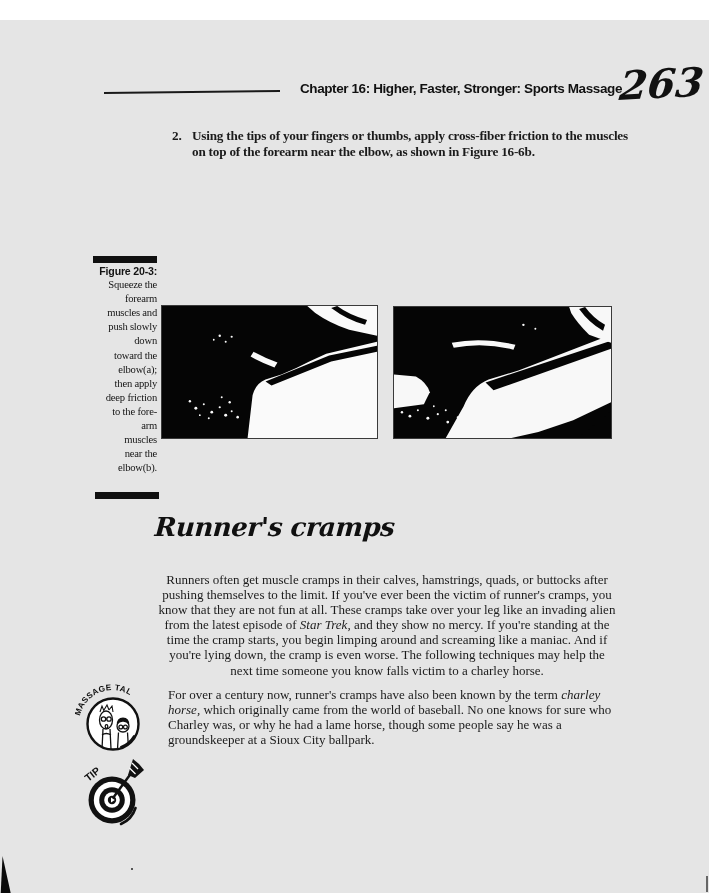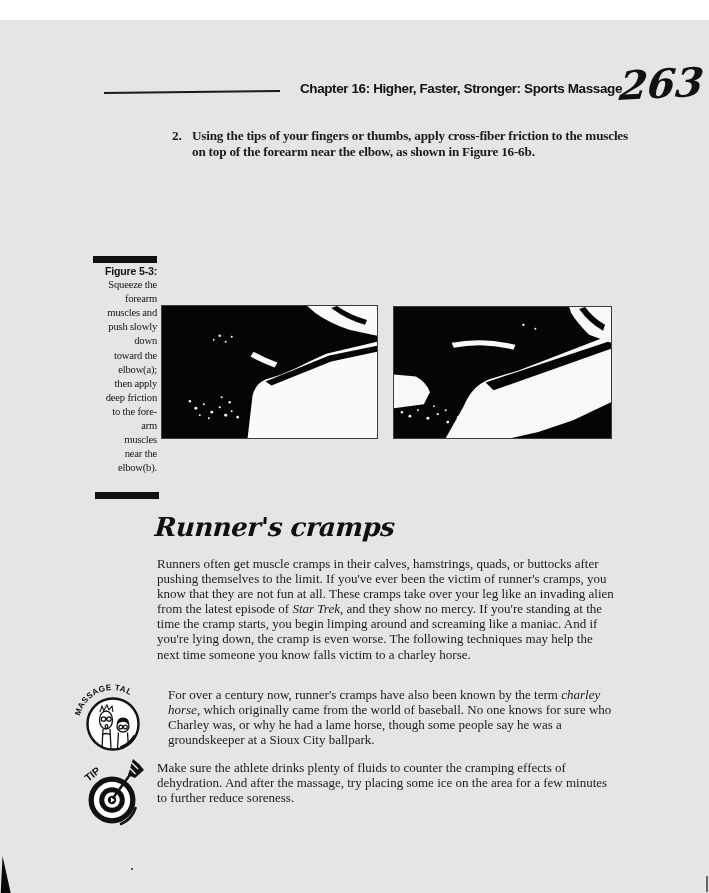--- a/index.html
+++ b/index.html
@@ -46,21 +46,21 @@
   .photo-a{left:161px;top:285px;width:217px;height:134px;}
   .photo-b{left:393px;top:286px;width:219px;height:133px;}
 
   
   .section-heading{
     left:155px;top:492px;
     font-family:"DejaVu Serif",serif;font-style:italic;font-weight:bold;
     font-size:26px;letter-spacing:-0.5px;transform:skewX(-4deg);color:#101010;
   }
   .body-para{width:460px;font-size:13px;line-height:15.1px;letter-spacing:0px;}
-  .para-runner{left:157px;top:536px;}
+  .para-runner{left:157px;top:552px;text-align:center;}
   .para-tale{left:168px;top:667px;}
   .para-tip{left:157px;top:740px;}
   .body-para i{font-style:italic;}
 
   
   .icon-massage-tale{left:75px;top:659px;width:74px;height:74px;}
   .icon-tip{left:78px;top:732px;width:72px;height:78px;}
 
   
   .artifact-wedge{left:0px;top:836px;width:14px;height:52px;background:#0a0a0a;
@@ -78,21 +78,21 @@
   <div class="abs chapter-title">Chapter 16: Higher, Faster, Stronger: Sports Massage</div>
   <div class="abs page-number">263</div>
 
   <div class="abs step-row">
     <span class="step-num">2.</span>
     <span>Using the tips of your fingers or thumbs, apply cross-fiber friction to the muscles on top of the forearm near the elbow, as shown in Figure 16-6b.</span>
   </div>
 
   <div class="abs fig-bar fig-bar-top"></div>
   <div class="abs fig-caption">
-    <div class="fig-label">Figure 5-3:</div>
+    <div class="fig-label">Figure 20-3:</div>
     <div class="fig-lines">Squeeze the
 forearm
 muscles and
 push slowly
 down
 toward the
 elbow(a);
 then apply
 deep friction
 to the fore-
@@ -163,21 +163,20 @@
   <div class="abs section-heading">Runner's cramps</div>
 
   <div class="abs body-para para-runner">
     <span>Runners often get muscle cramps in their calves, hamstrings, quads, or buttocks after pushing themselves to the limit. If you've ever been the victim of runner's cramps, you know that they are not fun at all. These cramps take over your leg like an invading alien from the latest episode of </span><i>Star Trek,</i><span> and they show no mercy. If you're standing at the time the cramp starts, you begin limping around and screaming like a maniac. And if you're lying down, the cramp is even worse. The following techniques may help the next time someone you know falls victim to a charley horse.</span>
   </div>
 
   <div class="abs body-para para-tale">
     <span>For over a century now, runner's cramps have also been known by the term </span><i>charley horse,</i><span> which originally came from the world of baseball. No one knows for sure who Charley was, or why he had a lame horse, though some people say he was a groundskeeper at a Sioux City ballpark.</span>
   </div>
 
-  <div class="abs body-para para-tip">Make sure the athlete drinks plenty of fluids to counter the cramping effects of dehydration. And after the massage, try placing some ice on the area for a few minutes to further reduce soreness.</div>
 
   <div class="abs icon-massage-tale">
     <svg viewBox="0 0 74 74">
       <defs>
         <path id="mtArc" d="M4.5,39 A33,33 0 0 1 56,17"></path>
         <clipPath id="mtClip">
             <circle cx="38" cy="45" r="25"></circle>
           </clipPath>
       </defs>
       <circle cx="38" cy="45" r="25.5" fill="#fff" stroke="#111" stroke-width="2.4"></circle>

